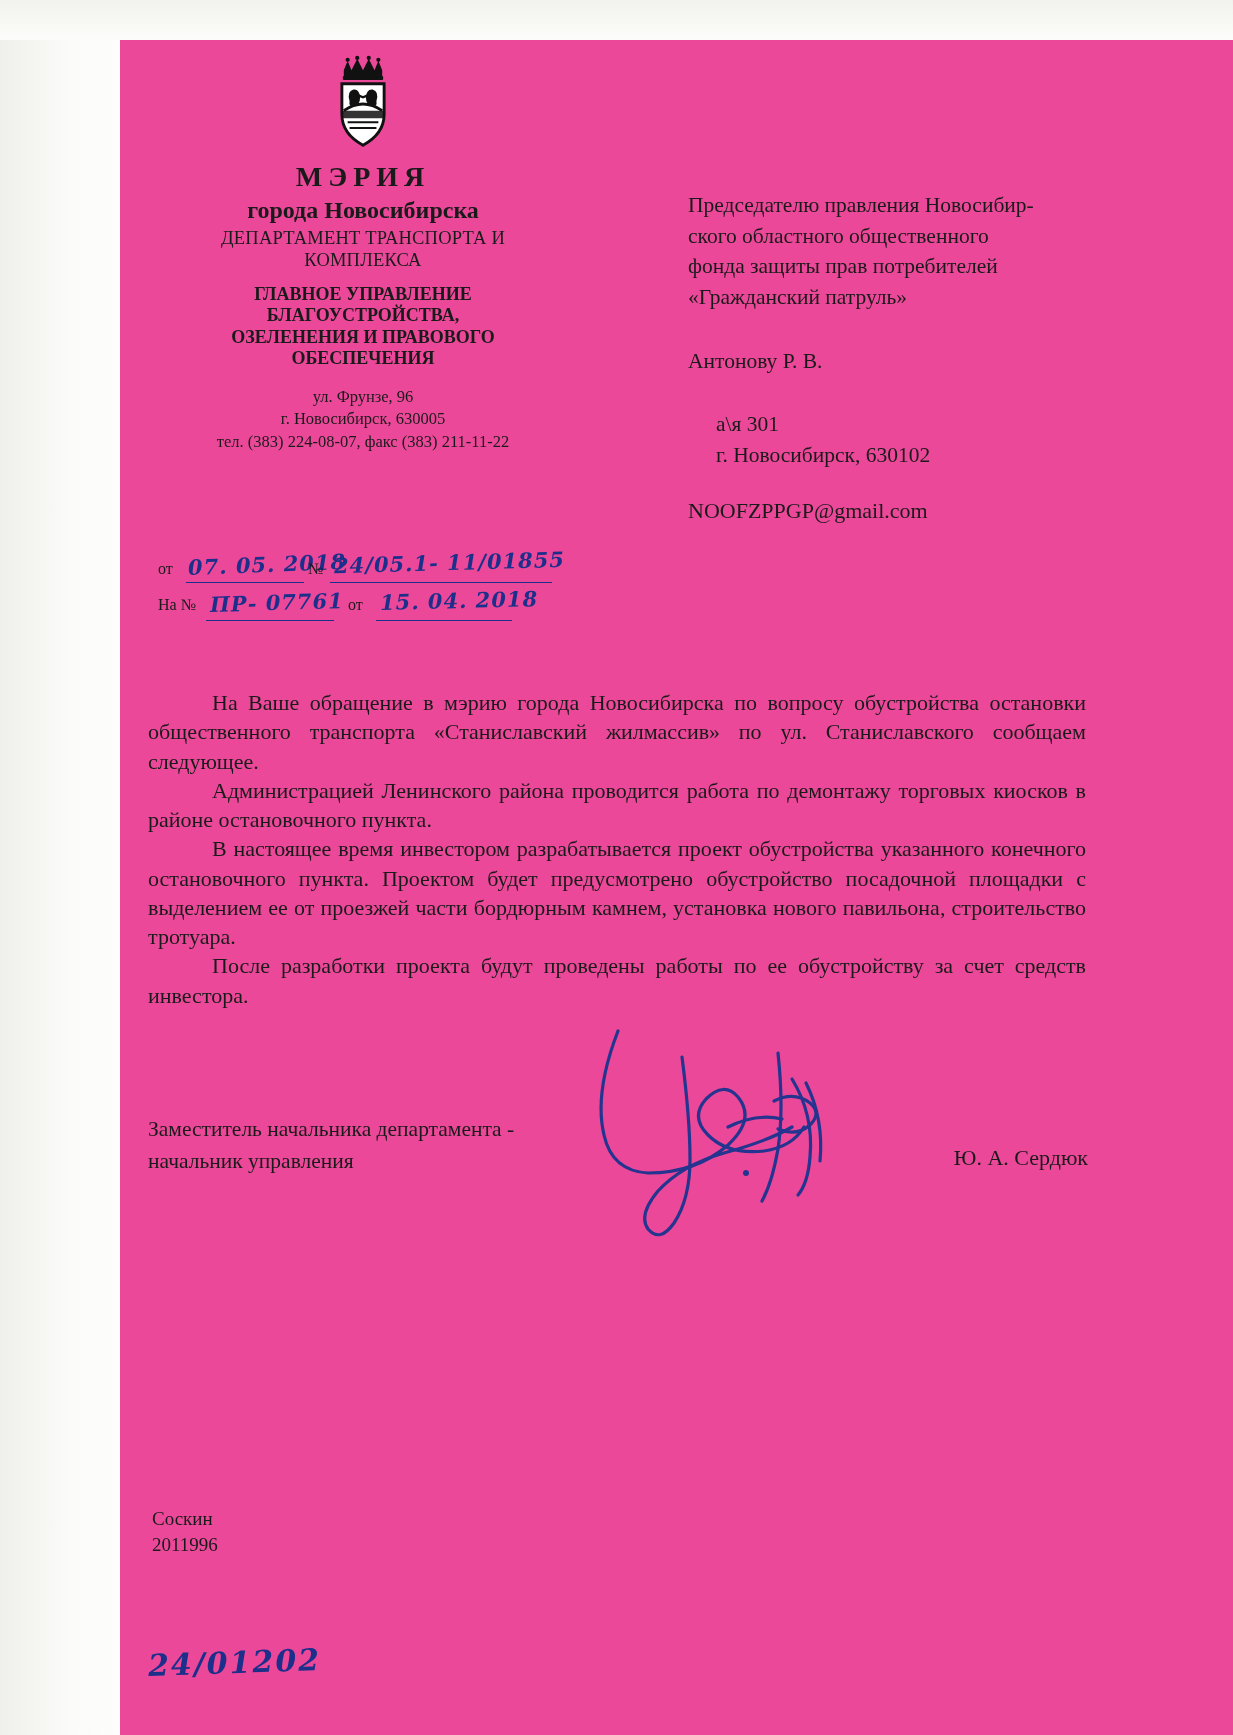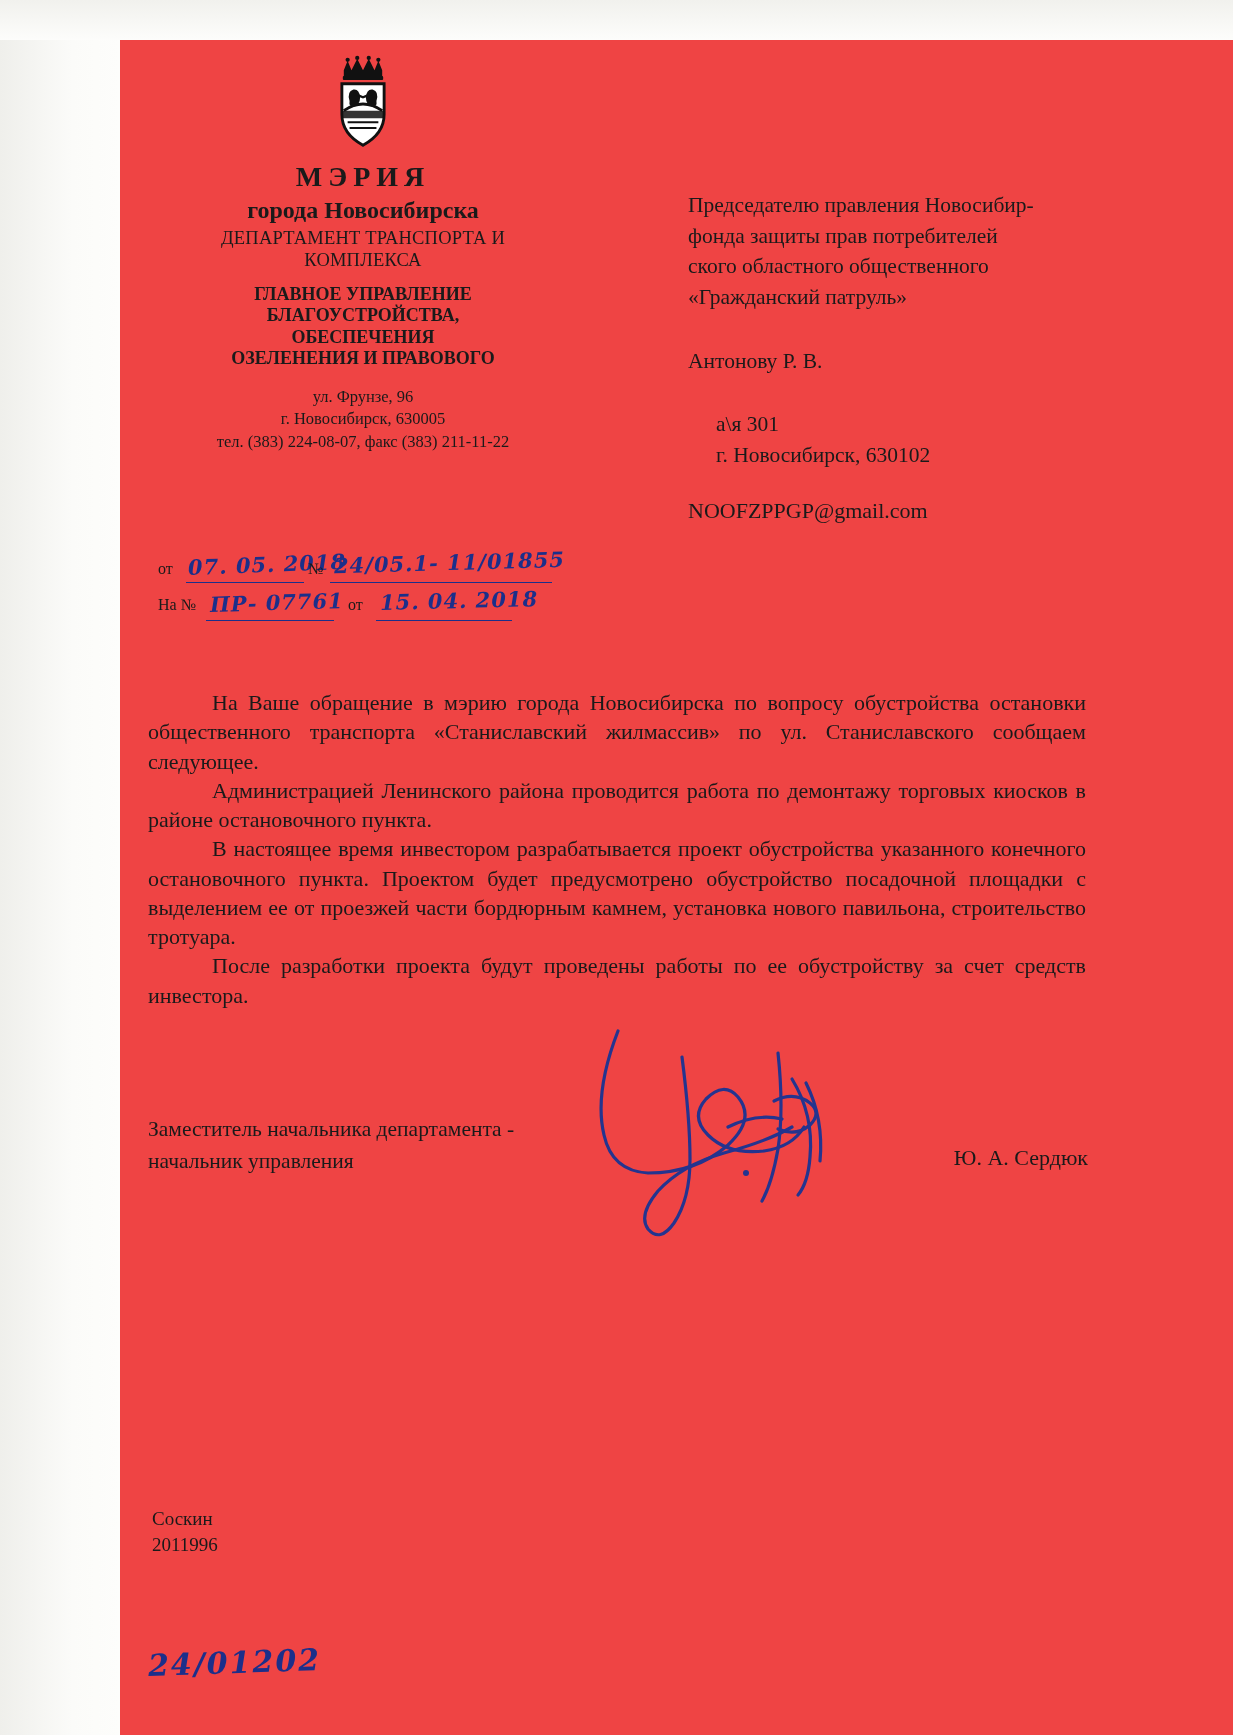--- a/index.html
+++ b/index.html
@@ -12,21 +12,21 @@
     height: 1735px;
     position: relative;
     font-family: "Liberation Serif", serif;
     color: #1a1a1a;
     overflow: hidden;
   }
 
   .page {
     position: absolute;
     inset: 0;
-    background: #ef4444;
+    background: #ec4899;
   }
 
   
   .scan-edge-left {
     position: absolute;
     left: 0; top: 0; bottom: 0;
     width: 120px;
     background: linear-gradient(to right, #efefeb 0%, #fbfbf9 60%, #fdfdfb 100%);
     pointer-events: none;
   }
@@ -249,22 +249,22 @@
 
     <div class="lh-title">МЭРИЯ</div>
     <div class="lh-city">города Новосибирска</div>
     <div class="lh-dep">
       <div>ДЕПАРТАМЕНТ ТРАНСПОРТА И</div>
       <div>КОМПЛЕКСА</div>
     </div>
     <div class="lh-sub">
       <div>ГЛАВНОЕ УПРАВЛЕНИЕ</div>
       <div>БЛАГОУСТРОЙСТВА,</div>
+      <div>ОЗЕЛЕНЕНИЯ И ПРАВОВОГО</div>
       <div>ОБЕСПЕЧЕНИЯ</div>
-      <div>ОЗЕЛЕНЕНИЯ И ПРАВОВОГО</div>
     </div>
     <div class="lh-address">
       <div>ул. Фрунзе, 96</div>
       <div>г. Новосибирск, 630005</div>
       <div>тел. (383) 224-08-07, факс (383) 211-11-22</div>
     </div>
   </div>
 
   <div class="reg-block">
     <div class="reg-row">
@@ -280,24 +280,24 @@
       <span class="hand hw3">ПР- 07761</span>
       <span class="ul" style="left:48px; top:32px; width:128px;"></span>
       <span class="reg-label4">от</span>
       <span class="hand hw4">15. 04. 2018</span>
       <span class="ul" style="left:218px; top:32px; width:136px;"></span>
     </div>
   </div>
 
   <div class="addressee">
     <div class="addr-line">Председателю правления Новосибир-</div>
-    <div class="addr-line">фонда защиты прав потребителей</div>
     <div class="addr-line" style="display:flex; justify-content:space-between;">
       <span>ского областного общественного</span>
     </div>
+    <div class="addr-line">фонда защиты прав потребителей</div>
     <div class="addr-line">«Гражданский патруль»</div>
 
     <div class="addr-name">Антонову Р. В.</div>
 
     <div class="addr-box">
       <div>а\я 301</div>
       <div>г. Новосибирск, 630102</div>
     </div>
 
     <div class="addr-mail">NOOFZPPGP@gmail.com</div>

